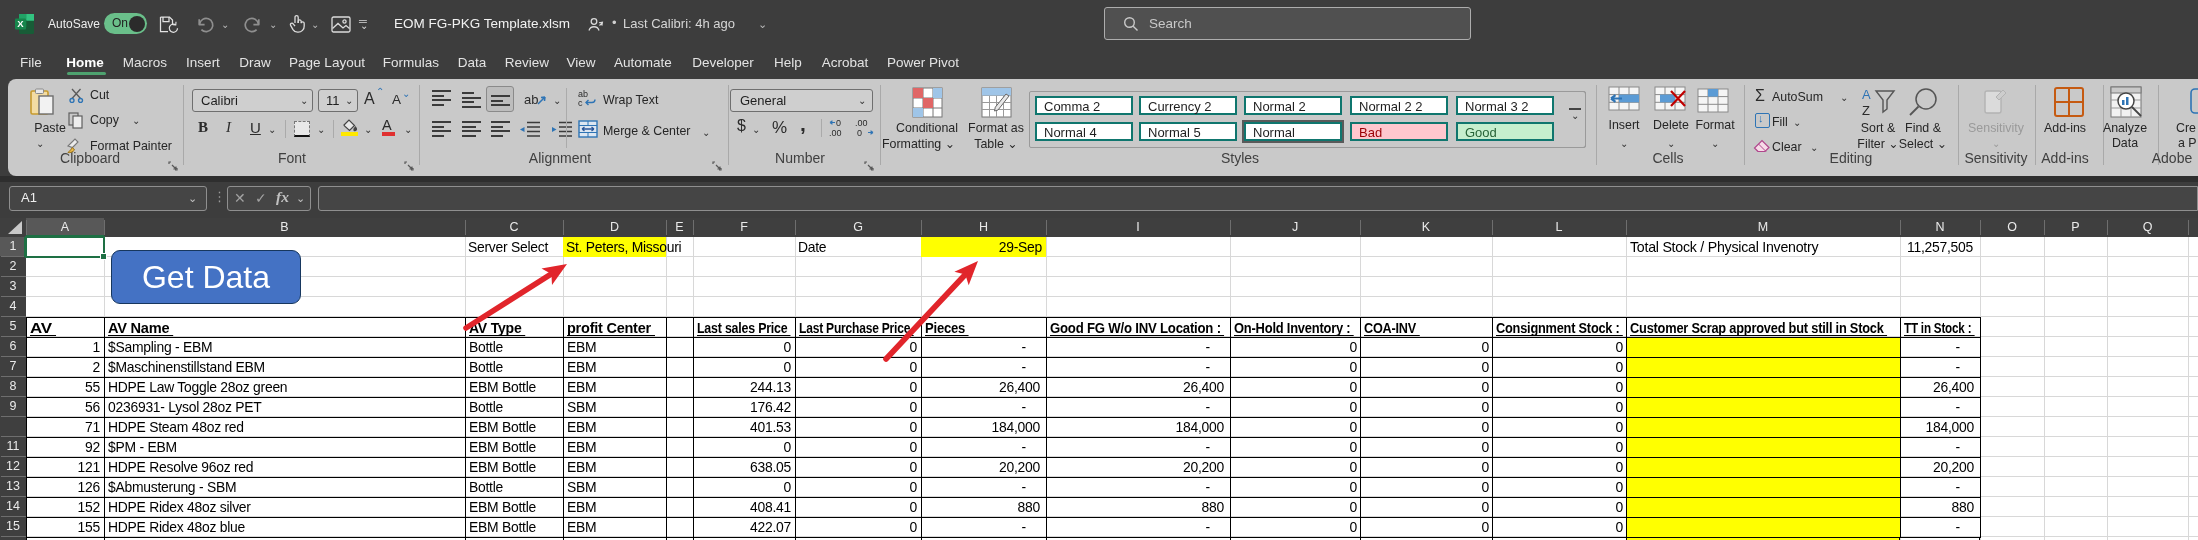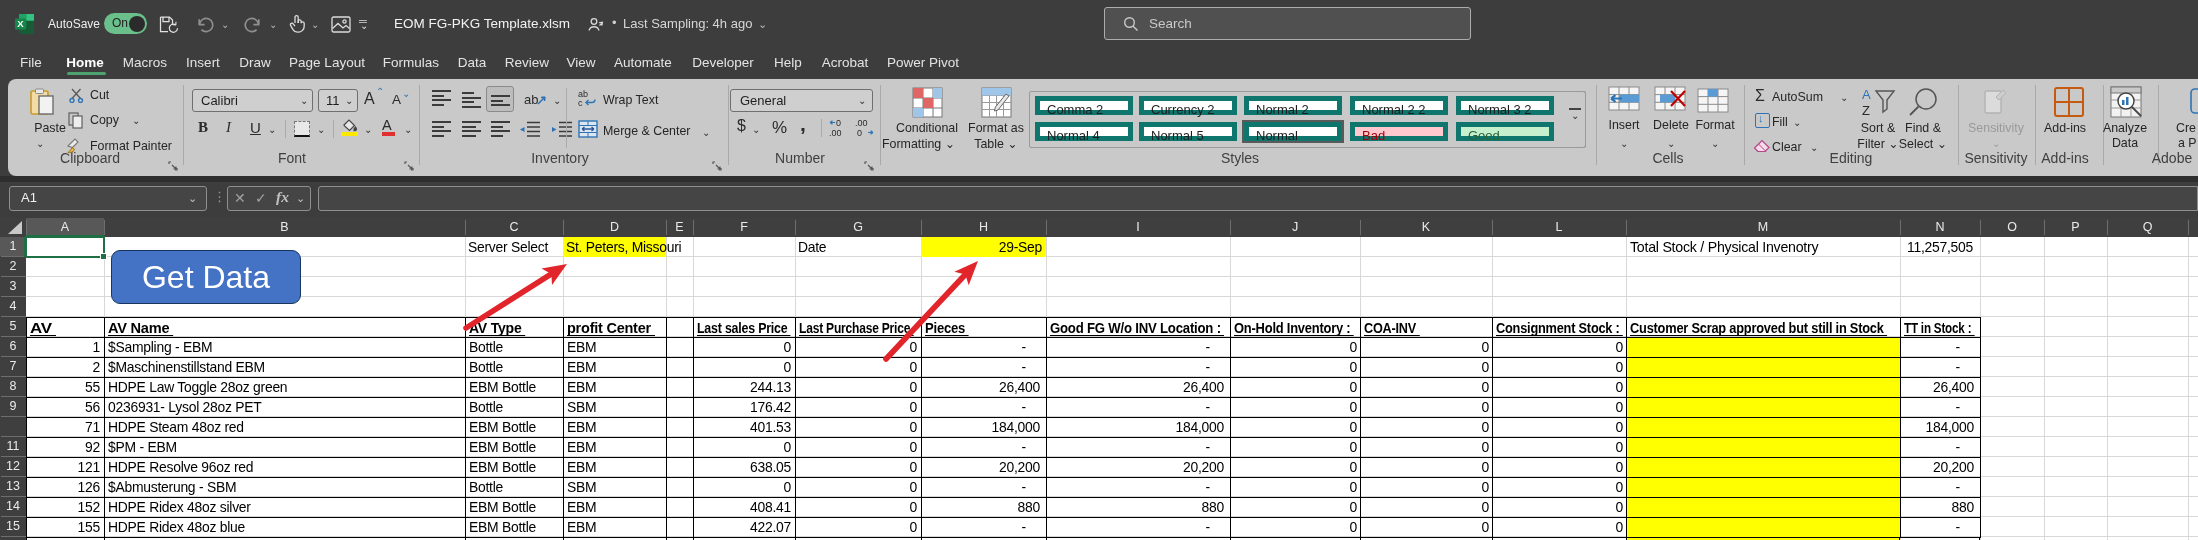--- a/index.html
+++ b/index.html
@@ -14,21 +14,21 @@
 
 .tab{position:absolute;top:48px;height:30px;line-height:30px;color:#e3e3e3;font-size:13.5px;text-align:center;}
 
 #card{position:absolute;left:8px;top:79px;width:2190px;height:97px;background:#c9c9c9;border-radius:8px 0 0 8px;}
 .sep{position:absolute;top:6px;height:80px;width:1px;background:#a9a9a9;}
 .glabel{position:absolute;top:72px;height:14px;line-height:14px;font-size:14px;color:#404040;text-align:center;}
 .rbt{font-size:12.4px;color:#262626;}
 .launcher{position:absolute;width:10px;height:10px;}
 .combo{position:absolute;background:#cfcfcf;border:1px solid #6f6f6f;border-radius:3px;color:#1f1f1f;font-size:13px;}
 .cbx{position:absolute;color:#333;font-size:10px;}
-.sgal{position:absolute;background:#fff;border:5px solid #0f766e;font-size:13px;color:#1e1e1e;line-height:17px;padding-left:7px;}
+.sgal{position:absolute;background:#fff;border:2px solid #0f766e;font-size:13px;color:#1e1e1e;line-height:17px;padding-left:7px;}
 .bars div{background:#3b3b3b;height:2px;margin-bottom:2.6px;}
 
 .fbox{position:absolute;background:#454545;border:1px solid #8f8f8f;border-radius:3px;}
 
 .colhdr{position:absolute;top:218px;height:19px;background:#3f3f3f;color:#eaeaea;
   font-size:12.5px;text-align:center;line-height:19px;}
 .rowhdr{position:absolute;left:0;width:26px;background:#3f3f3f;color:#eaeaea;
   font-size:12.5px;text-align:center;line-height:19px;}
 
 #grid{position:absolute;left:26px;top:237px;width:2172px;height:303px;background:#fff;}
@@ -90,21 +90,21 @@
 </svg>
 <div class="abs" style="left:359px;top:15px;color:#d8d8d8;font-size:11px;">═<br></div>
 <div class="abs" style="left:360px;top:20px;color:#d8d8d8;font-size:10px;">⌄</div>
 <div class="abs" style="left:394px;top:16px;color:#f2f2f2;font-size:13.5px;">EOM FG-PKG Template.xlsm</div>
 <svg class="abs" style="left:587px;top:16px" width="17" height="17" viewBox="0 0 17 17" fill="none" stroke="#d8d8d8" stroke-width="1.3">
  <circle cx="7" cy="5.5" r="2.8"></circle>
       <path d="M2 14.5 a5.2 5.2 0 0 1 10 0"></path>
  <path d="M12.5 9.5 l3 -3 M12 6.8 l3.5 -0.6 -0.6 3.5" stroke-width="1.1"></path>
 </svg>
 <div class="abs" style="left:612px;top:15px;color:#cfcfcf;font-size:13px;">•</div>
-<div class="abs" style="left:623px;top:16px;color:#d6d6d6;font-size:13px;">Last Sampling: 4h ago</div>
+<div class="abs" style="left:623px;top:16px;color:#d6d6d6;font-size:13px;">Last Calibri: 4h ago</div>
 <div class="abs chev" style="left:758px;top:18px;font-size:11px;">⌄</div>
 <div class="abs searchbox" style="left:1104px;top:7px;width:367px;height:33px;">
  <svg class="abs" style="left:18px;top:8px" width="16" height="16" viewBox="0 0 16 16" fill="none" stroke="#c9c9c9" stroke-width="1.4">
   <circle cx="6.5" cy="6.5" r="4.8"></circle>
         <path d="M10.2 10.2 L14.5 14.5"></path>
       </svg>
  <div class="abs" style="left:44px;top:8px;font-size:13.5px;">Search</div>
 </div>
 
 <div class="tab" style="left:-24px;width:110px;">File</div>
@@ -129,21 +129,21 @@
 <div class="sep" style="left:720px;"></div>
 <div class="sep" style="left:872px;"></div>
 <div class="sep" style="left:1588px;"></div>
 <div class="sep" style="left:1736px;"></div>
 <div class="sep" style="left:1950px;"></div>
 <div class="sep" style="left:2027px;"></div>
 <div class="sep" style="left:2095px;"></div>
 <div class="sep" style="left:2150px;"></div>
 <div class="glabel" style="left:22px;width:120px;">Clipboard</div>
 <div class="glabel" style="left:224px;width:120px;">Font</div>
-<div class="glabel" style="left:492px;width:120px;">Inventory</div>
+<div class="glabel" style="left:492px;width:120px;">Alignment</div>
 <div class="glabel" style="left:732px;width:120px;">Number</div>
 <div class="glabel" style="left:1172px;width:120px;">Styles</div>
 <div class="glabel" style="left:1600px;width:120px;">Cells</div>
 <div class="glabel" style="left:1783px;width:120px;">Editing</div>
 <div class="glabel" style="left:1928px;width:120px;">Sensitivity</div>
 <div class="glabel" style="left:1997px;width:120px;">Add-ins</div>
 <div class="glabel" style="left:2104px;width:120px;">Adobe</div>
 <svg class="launcher" style="left:160px;top:82px" viewBox="0 0 10 10" fill="none" stroke="#585858" stroke-width="1.2">
     <path d="M1 3 V1 H3 M7 9 H9 V7 M4 4 L8 8 M8 8 v-2.6 M8 8 h-2.6"></path>
       </svg>

